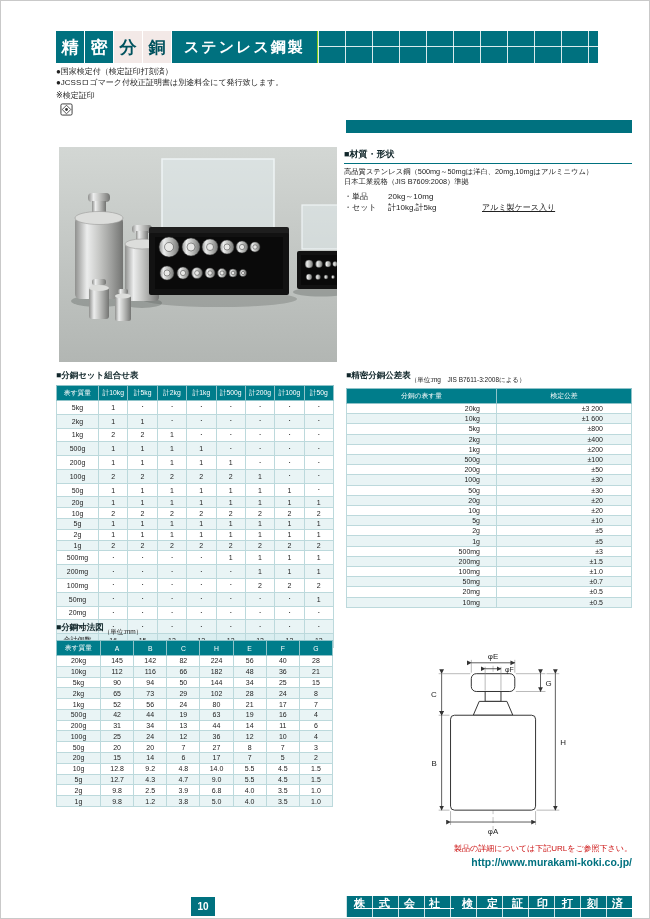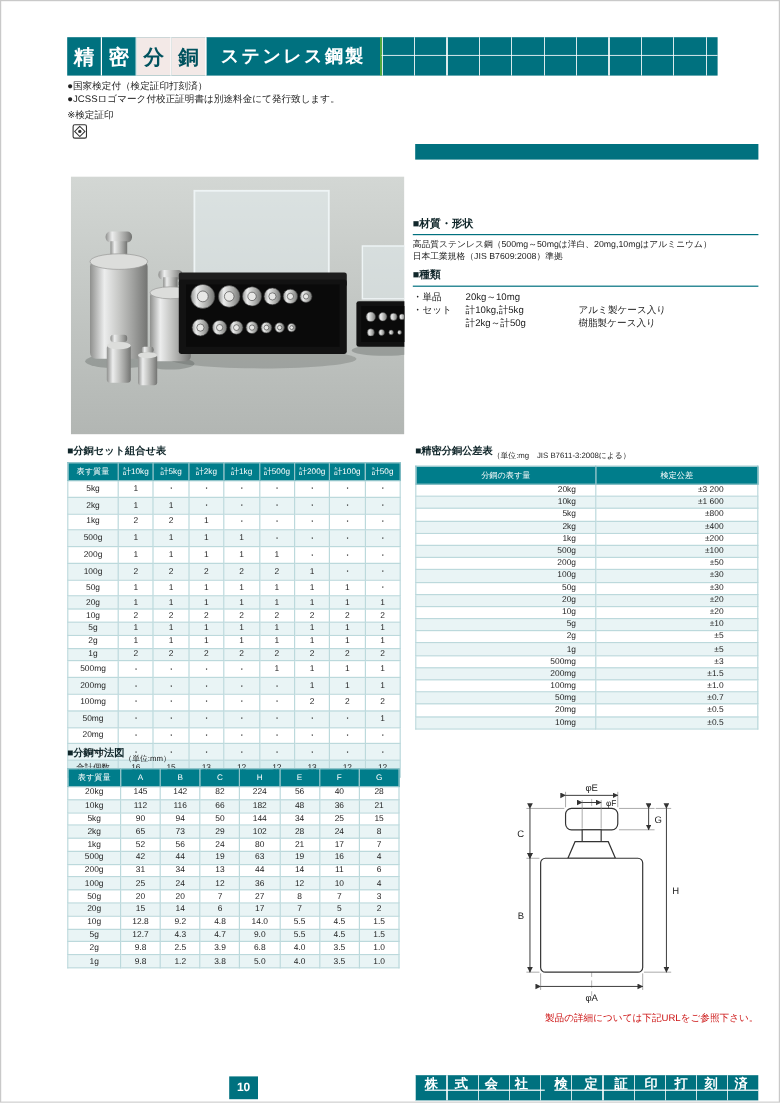--- a/index.html
+++ b/index.html
@@ -12,37 +12,37 @@
   .hcell { width:29px; border-right:1px solid #fff; color:#fff; font-size:17px; font-weight:bold; display:flex; align-items:center; justify-content:center; }
   .hcell.light { background:#f3e9e7; color:#00525e; }
   .hsub { padding:0 12px; color:#fff; font-size:15px; font-weight:bold; letter-spacing:2px; display:flex; align-items:center; border-right:1px solid #84cc16; }
   .hfill { flex:1;
     background:
       linear-gradient(to bottom, transparent 0 15px, rgba(255,255,255,.85) 15px 16px, transparent 16px),
       repeating-linear-gradient(90deg, rgba(255,255,255,.85) 0 1px, transparent 1px 27px); }
 
   
   .sec-h { font-size:9px; font-weight:bold; color:#10262a; }
-  .sec-h.ul { border-bottom:1px solid #00717f; padding-bottom:2px; margin-bottom:3px;margin-top:32px; }
+  .sec-h.ul { border-bottom:1px solid #00717f; padding-bottom:2px; margin-bottom:3px; }
 
   .features { position:absolute; left:55px; top:65px; width:285px; }
   .features .item { font-size:8px; line-height:11px; color:#222; }
   .stamp-note { font-size:8px; color:#222; margin-top:2px; }
   .stamp-icon { margin:2px 0 0 4px; display:block; }
 
   .teal-bar { position:absolute; left:345px; top:119px; width:286px; height:13px; background:#00717f; }
 
   .photo { position:absolute; left:58px; top:146px; width:278px; height:215px; }
 
   .material { position:absolute; left:343px; top:147px; width:288px; }
   .material .line { font-size:7.3px; line-height:10px; color:#222; }
 
   .types { position:absolute; left:343px; top:190px; width:288px; }
   .trow { display:flex; font-size:8px; line-height:11px; color:#222; }
-  .tl { width:44px; } .tc1 { width:94px; } .tc2 { flex:1; }
+  .tl { width:44px; } .tc1 { width:94px; } .tc2 { flex:1;text-decoration:underline; }
 
   
   .sec-title { font-size:8.5px; font-weight:bold; color:#10262a; margin-bottom:3px; }
   .sec-title-row { display:flex; justify-content:flex-start; align-items:flex-end; margin-bottom:3px; }
   .unit-note { font-size:6.5px; color:#222; }
   .tbl { width:100%; border-collapse:collapse; table-layout:fixed; border:1px solid #7fb6bd; }
   .tbl th { background:#007d8b; color:#fff; font-size:6.8px; font-weight:normal; border:1px solid #8fc3c9; padding:2px 0; text-align:center; }
   .tbl td { font-size:7px; border:1px solid #bcd9dc; text-align:center; padding:1.4px 0; color:#222; background:#fff; }
   .tbl tbody tr:nth-child(even) td { background:#e9f4f5; }
 
@@ -186,35 +186,29 @@
     </svg>
   </div>
 
   <div class="material">
     <div class="sec-h ul">■材質・形状</div>
     <div class="line">高品質ステンレス鋼（500mg～50mgは洋白、20mg,10mgはアルミニウム）</div>
     <div class="line">日本工業規格（JIS B7609:2008）準拠</div>
   </div>
 
   <div class="types">
-    <div class="sec-h ul">■種類</div>
     <div class="trow">
       <span class="tl">・単品</span>
       <span class="tc1">20kg～10mg</span>
       <span class="tc2"></span>
     </div>
     <div class="trow">
       <span class="tl">・セット</span>
       <span class="tc1">計10kg,計5kg</span>
       <span class="tc2">アルミ製ケース入り</span>
-    </div>
-    <div class="trow">
-      <span class="tl"></span>
-      <span class="tc1">計2kg～計50g</span>
-      <span class="tc2">樹脂製ケース入り</span>
     </div>
   </div>
 
   <div class="combo-sec">
     <div class="sec-title">■分銅セット組合せ表</div>
     <table class="tbl combo-table">
       <thead>
           <tr>
             <th>表す質量</th>
             <th>計10kg</th>
@@ -748,20 +742,21 @@
         <text x="28" y="68" text-anchor="end">C</text>
         <text x="28" y="137" text-anchor="end">B</text>
         <text x="153" y="116" text-anchor="start">H</text>
         <text x="85" y="206" text-anchor="middle">φA</text>
       </g>
     </svg>
   </div>
 
   <div class="footer-note">
     <div class="note-red">製品の詳細については下記URLをご参照下さい。</div>
+    <a class="url" href="#">http://www.murakami-koki.co.jp/</a>
   </div>
 
   <div class="page-num">10</div>
 
   <div class="company-band">
     <span>株式会社</span>
     <span>検定証印打刻済</span>
   </div>
 
 </div>

